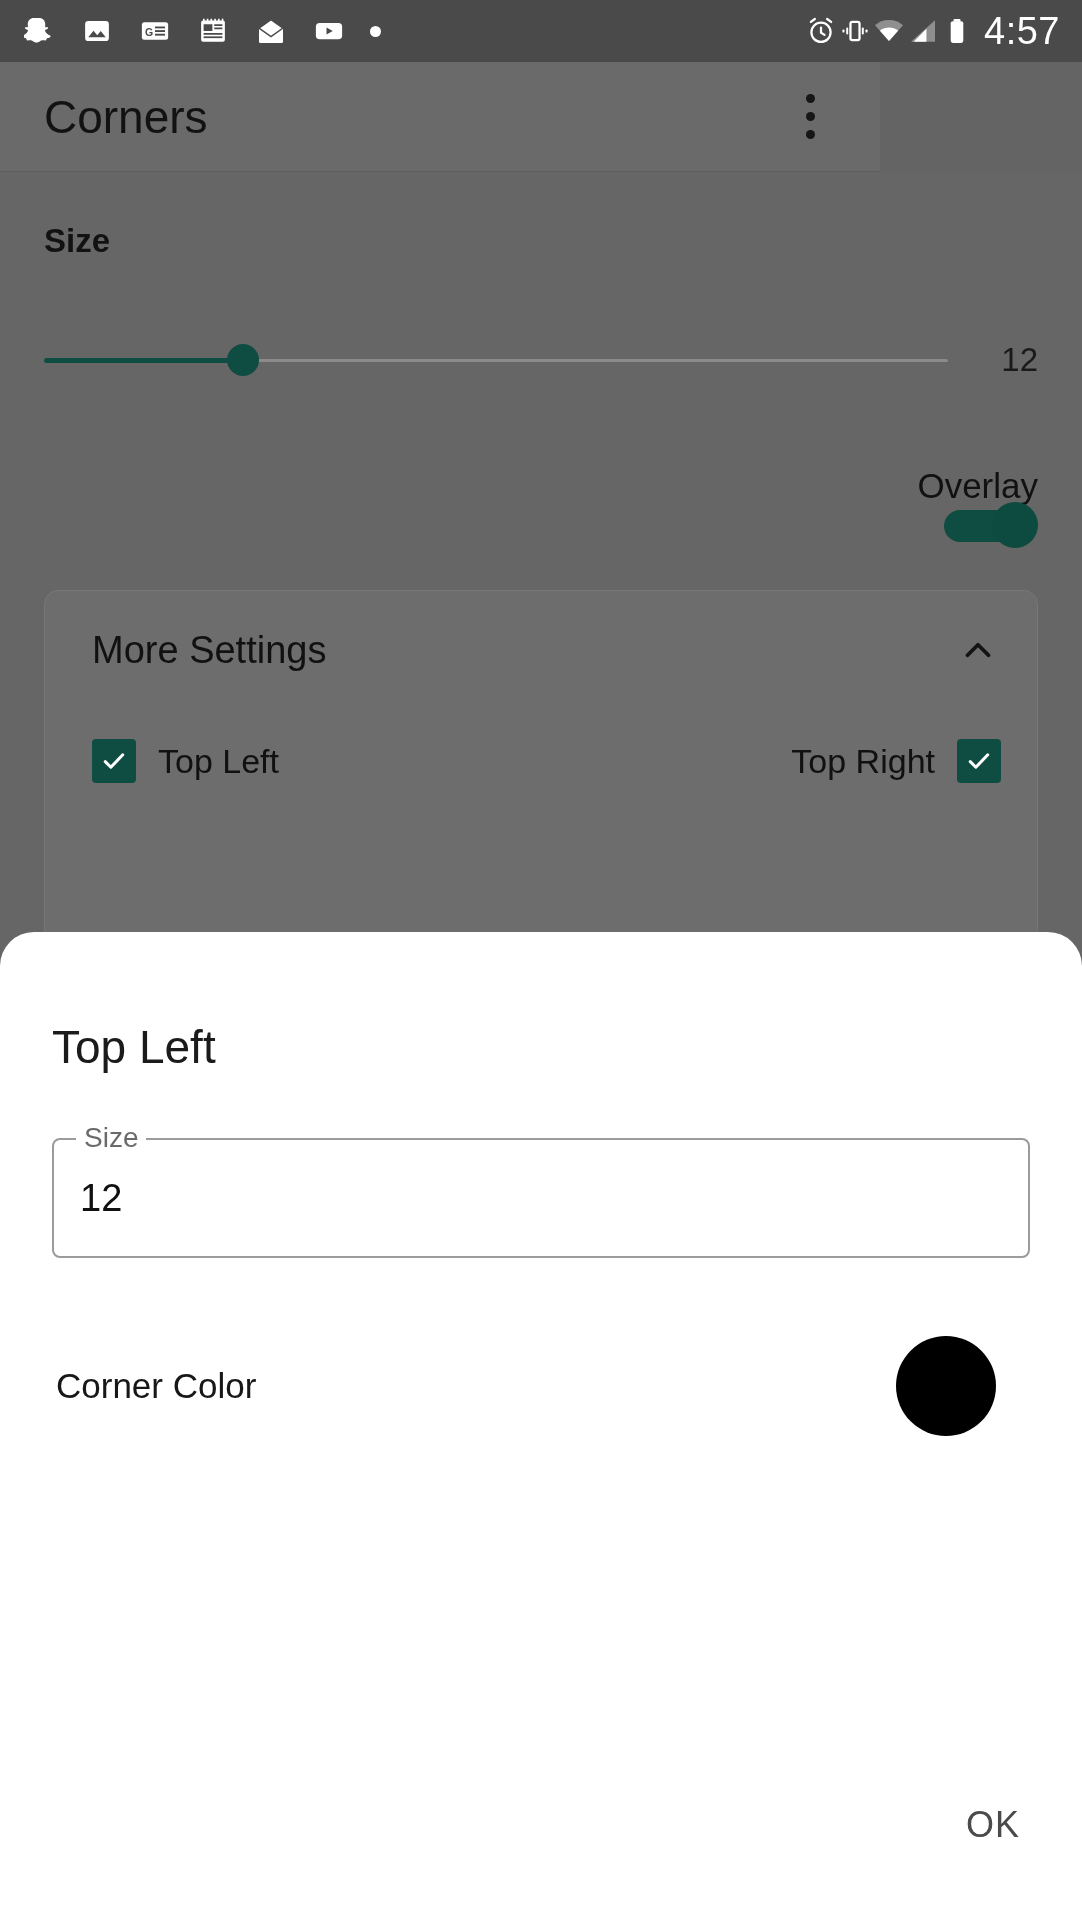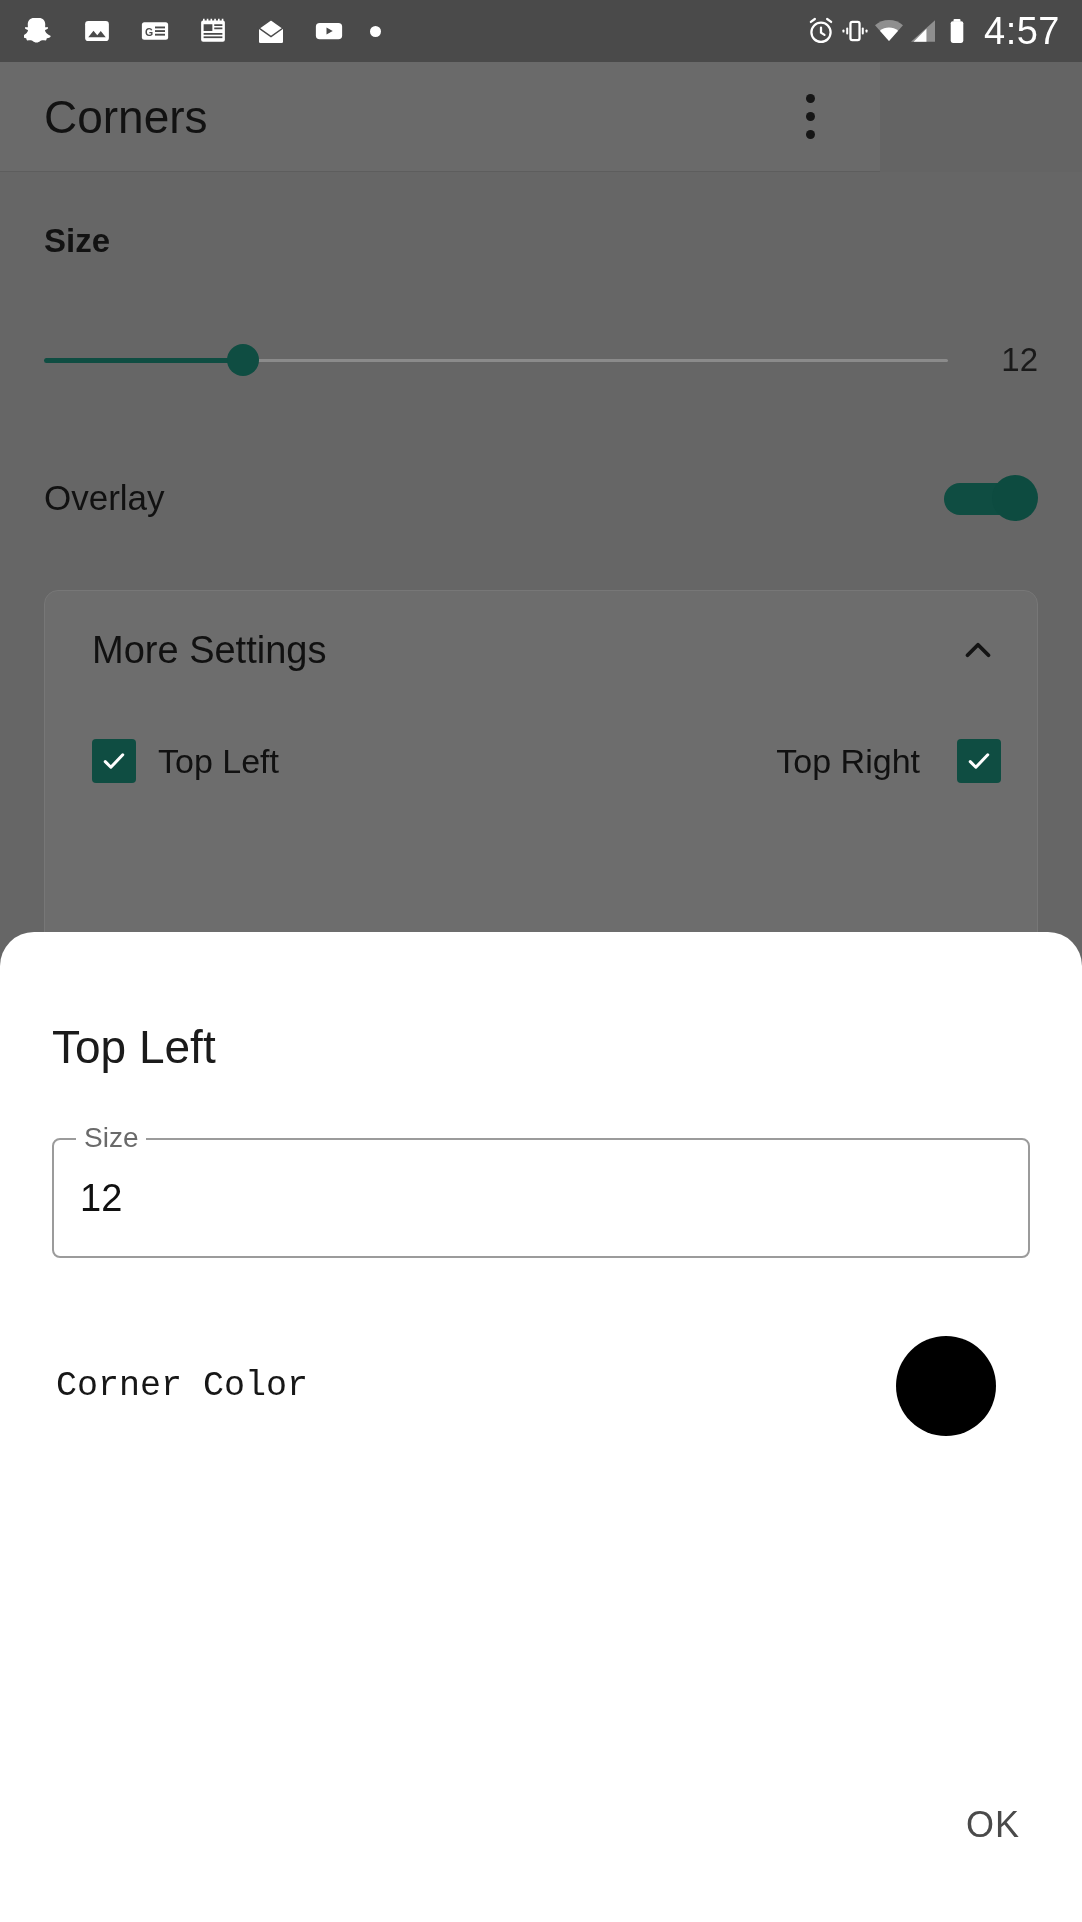--- a/index.html
+++ b/index.html
@@ -145,23 +145,24 @@
   #slider-value {
     width: 90px;
     text-align: right;
     font-size: 33px;
     color: #1a1a1a;
   }
 
   
   #overlay-row {
     display: flex;
-    align-items: center;
+    align-items: flex-end;
     margin-top: 78px;
     height: 64px;
+    flex-direction: column;
   }
   #overlay-label {
     font-size: 35px;
     color: #111111;
   }
   #overlay-switch {
     margin-left: auto;
     position: relative;
     width: 94px;
     height: 38px;
@@ -208,21 +209,21 @@
 
   .check-row {
     display: flex;
     align-items: center;
     height: 104px;
     padding: 0 12px;
   }
   .check-row.dual { justify-content: space-between; }
 
   .check-item { display: flex; align-items: center; gap: 22px; }
-  .check-item.right { flex-direction: row; gap: 37px; }
+  .check-item.right { flex-direction: row; gap: 22px; }
 
   .checkbox {
     width: 44px; height: 44px;
     border-radius: 4px;
     display: flex;
     align-items: center;
     justify-content: center;
     flex: none;
   }
   .checkbox.checked { background: #0f4d42; }
@@ -288,21 +289,20 @@
     color: #101010;
   }
 
   
   #color-row {
     display: flex;
     align-items: center;
     margin-top: 68px;
     height: 120px;
     padding: 0 4px;
-    font-family: Liberation Mono, monospace;
   }
   #color-label {
     font-size: 35px;
     color: #171717;
   }
   #color-swatch {
     margin-left: auto;
     width: 100px; height: 100px;
     border-radius: 50%;
     background: #000000;

